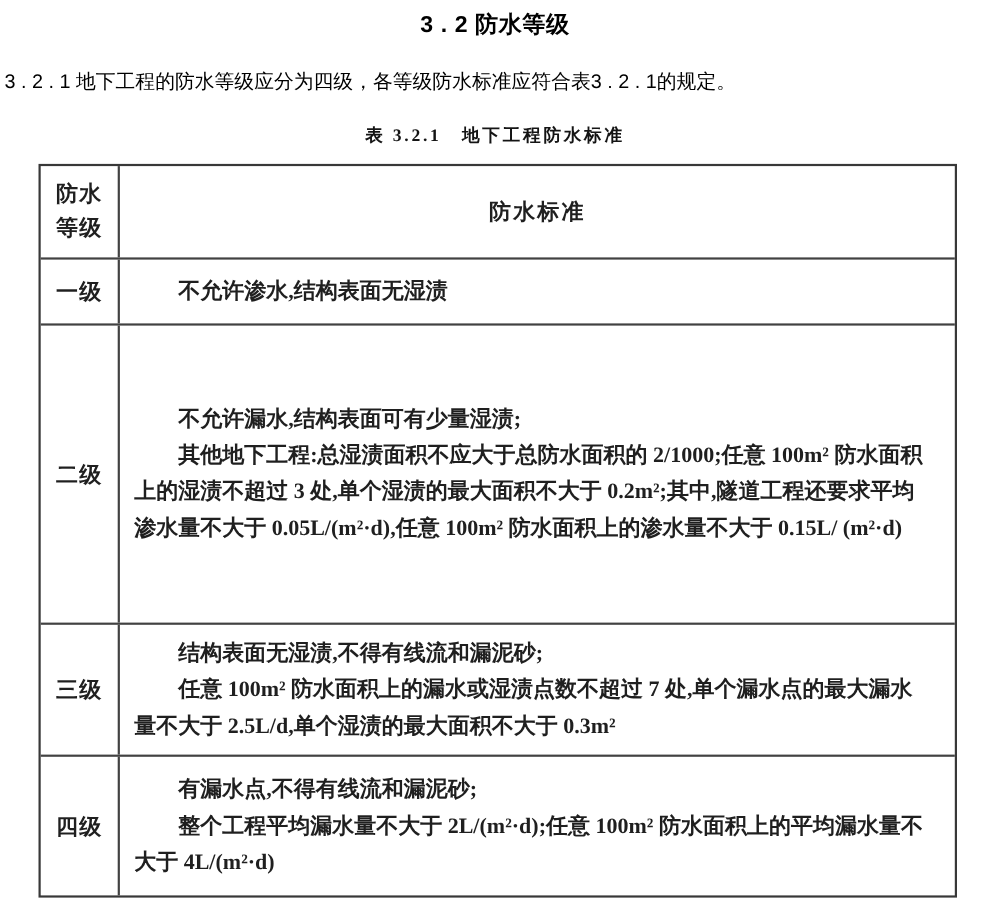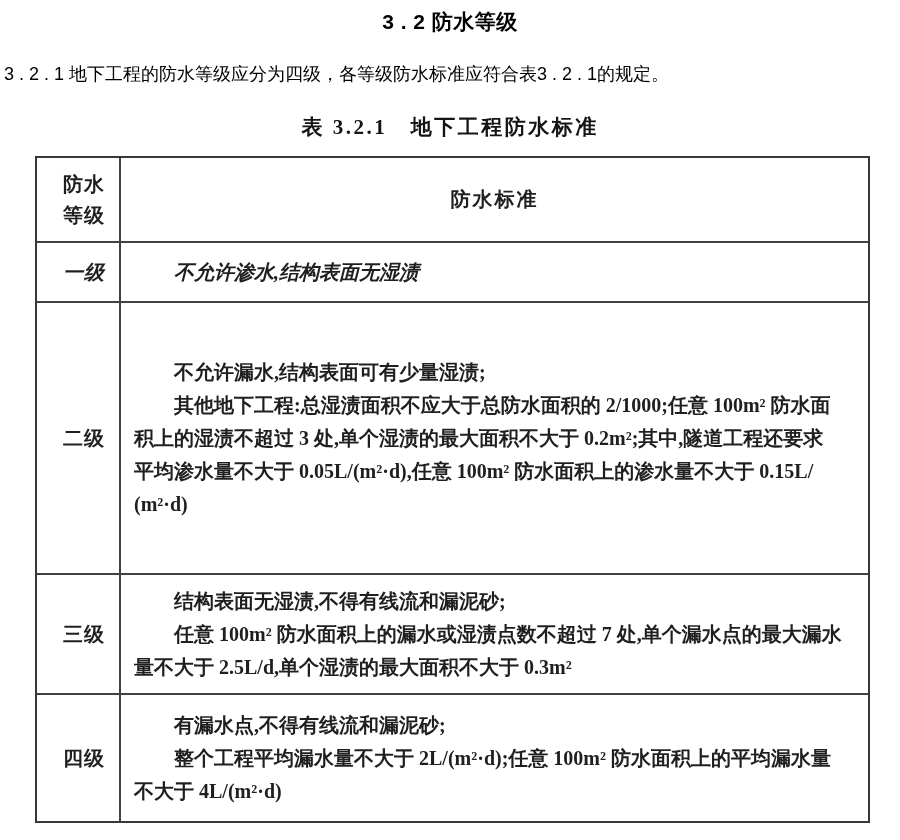--- a/index.html
+++ b/index.html
@@ -34,21 +34,21 @@
     margin: 25px 6px 0 4px;
     font-family: "Liberation Sans", "DejaVu Sans", sans-serif;
     font-size: 18px;
     font-weight: 400;
     color: #000000;
     line-height: 26px;
   }
   .table-caption {
     margin-top: 26px;
     text-align: center;
-    font-size: 21px;
+    font-size: 16px;
     font-weight: 700;
     color: #141414;
     letter-spacing: 2.5px;
   }
   .standards-table {
     margin: 15px 0 0 35px;
     width: 835px;
     box-sizing: border-box;
     border: 2px solid #383838;
     font-weight: 700;
@@ -64,40 +64,39 @@
   }
   .grade-cell {
     flex: 0 0 70px;
     width: 70px;
     border-right: 2px solid #424242;
     display: flex;
     align-items: center;
     justify-content: center;
     text-align: center;
     letter-spacing: 1px;
-    margin-left: 12px;
   }
   .grade-cell .grade-lines {
     line-height: 31px;
   }
   .standard-cell {
     flex: 1 1 auto;
     display: flex;
     flex-direction: column;
     justify-content: center;
     padding: 4px 26px 4px 13px;
   }
   .header-row { height: 83px; }
   .header-standard {
     align-items: center;
     padding: 0;
     letter-spacing: 2px;
     font-family: Liberation Mono, monospace;
   }
-  .body-row-0 { height: 60px; font-style: italic; }
+  .body-row-0 { height: 60px; }
   .body-row-1 { height: 272px; }
   .body-row-2 { height: 120px; }
   .body-row-3 { height: 128px; }
   .para {
     margin: 0;
     line-height: 33px;
     text-indent: 2em;
   }
 </style>
 </head>

